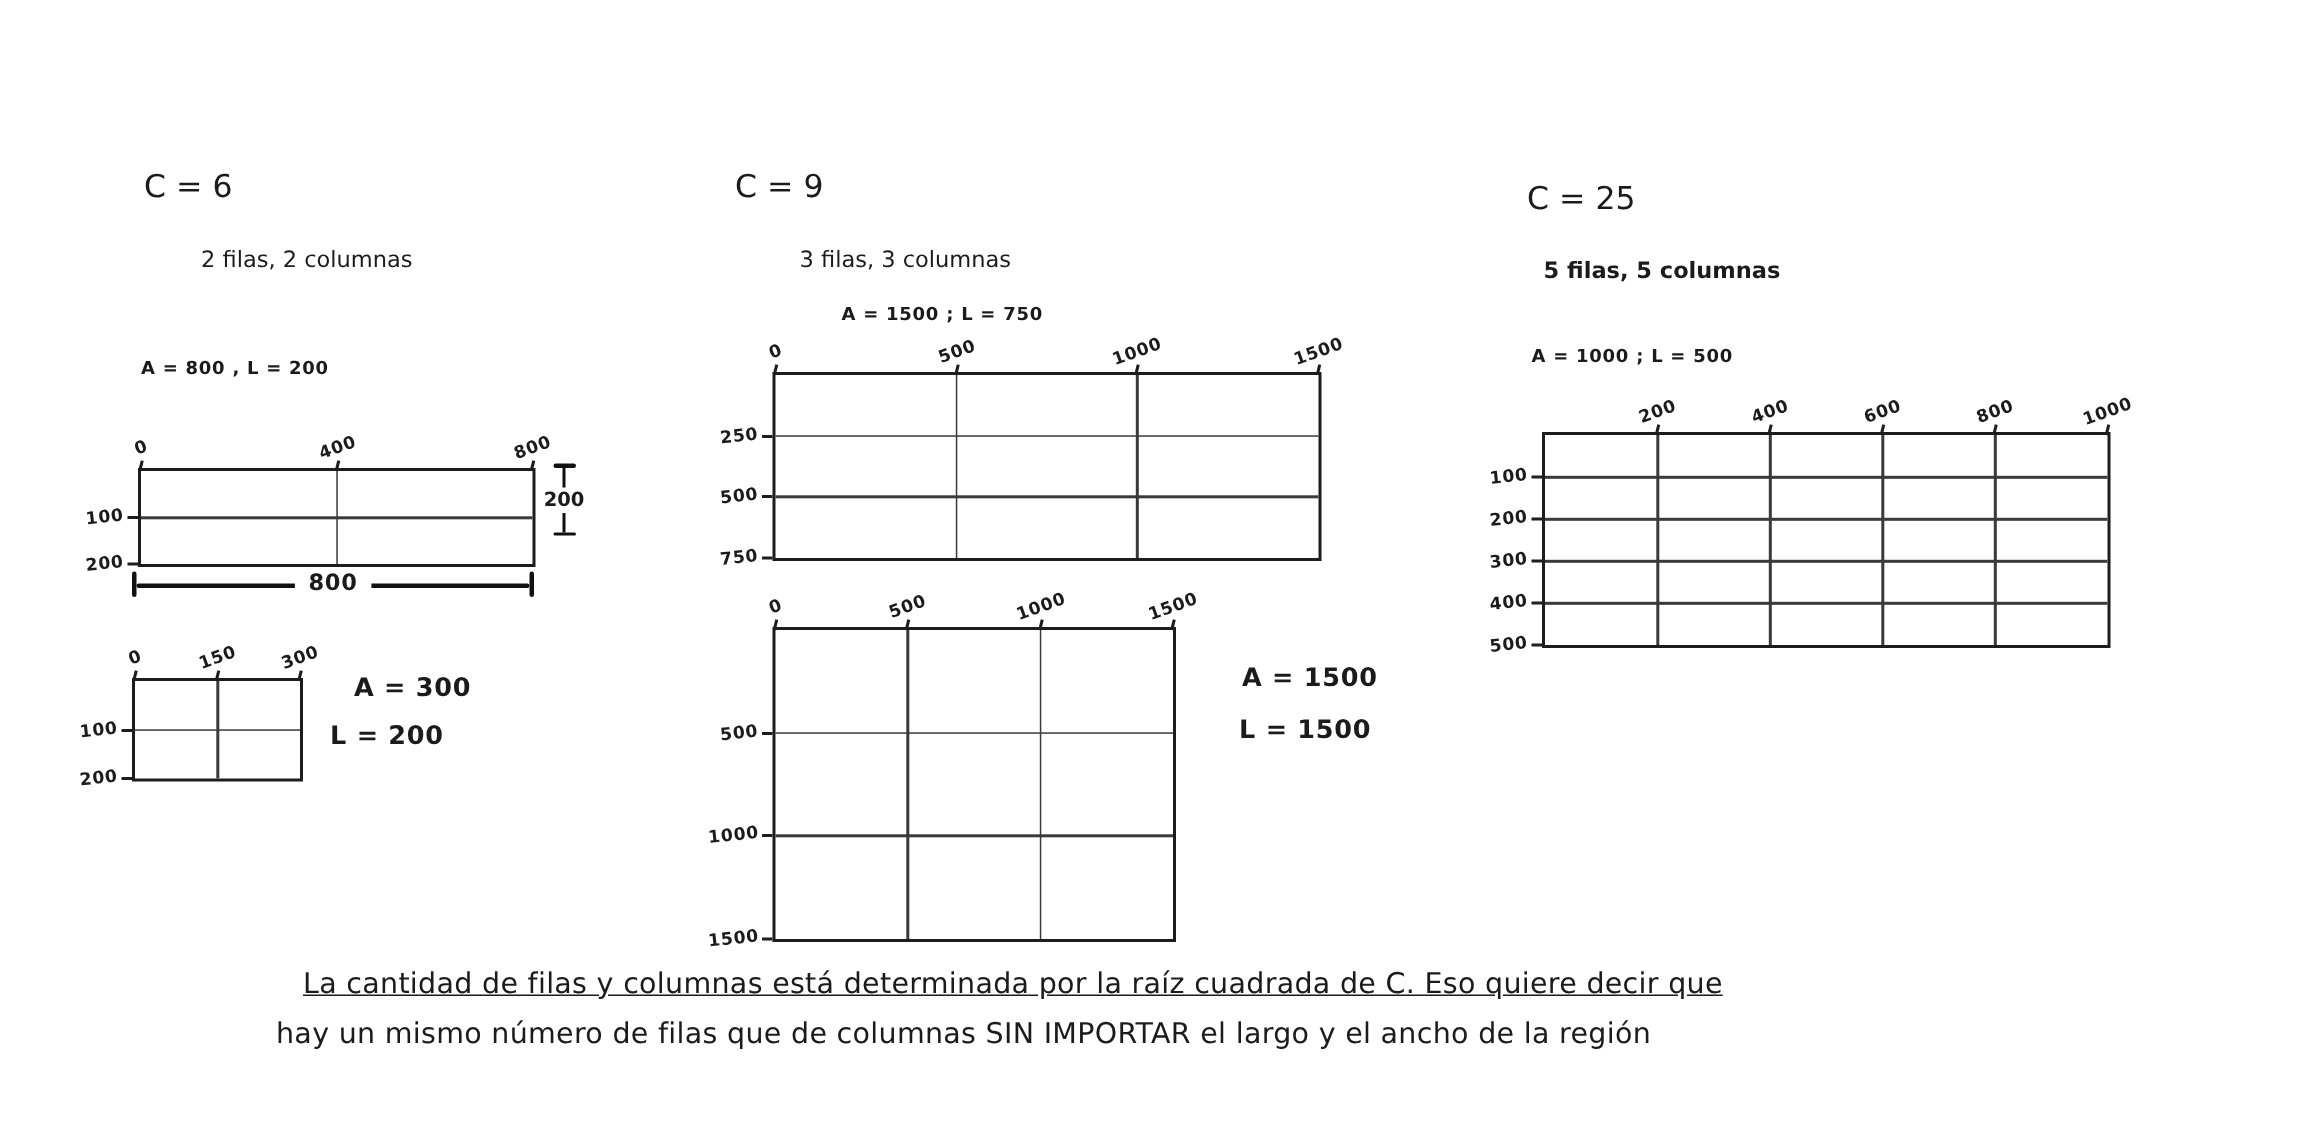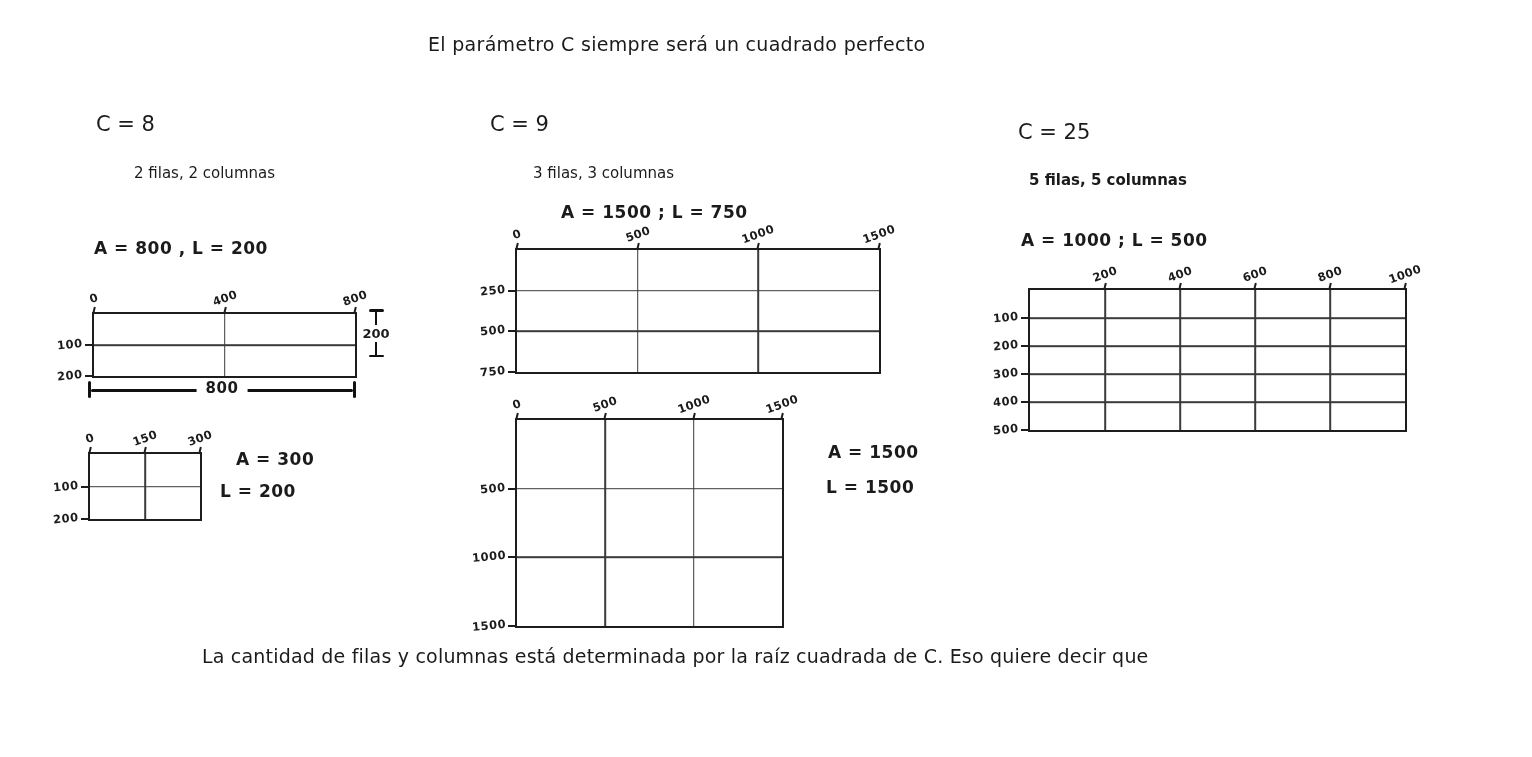--- a/index.html
+++ b/index.html
@@ -4,21 +4,21 @@
 <style>
   html,body{margin:0;padding:0;background:#ffffff;}
   #canvas{
     position:relative;width:1532px;height:757px;background:#ffffff;
     font-family:"DejaVu Sans",sans-serif;color:#1b1b1b;overflow:hidden;
   }
   .abs{position:absolute;white-space:nowrap;}
   .title{font-size:19px;letter-spacing:.3px;}
   .c-label{font-size:21px;}
   .rc-label{font-size:15px;}
-  .params{font-size:17px;font-weight:700;letter-spacing:.5px;}
+  .params{font-size:12px;font-weight:700;letter-spacing:.5px;}
   .side-label{font-size:17px;font-weight:700;letter-spacing:.5px;}
   .footer-line{font-size:19px;letter-spacing:.2px;}
 
   
   .grid{position:absolute;border:2px solid #1d1d1d;}
   .grid .vline{position:absolute;top:0;bottom:0;width:1.6px;background:#3a3a3a;transform:translateX(-50%);}
   .grid .hline{position:absolute;left:0;right:0;height:1.6px;background:#3a3a3a;transform:translateY(-50%);}
   .grid .xtick{position:absolute;top:-9px;transform:translate(-50%,-100%) rotate(-20deg);
     font-size:11.5px;font-weight:700;letter-spacing:.5px;}
   .grid .xmark{position:absolute;top:-7px;width:2px;height:7px;background:#1d1d1d;
@@ -41,24 +41,23 @@
   .dim-h .capv.r{right:0;}
   .dim-h .line{position:absolute;top:9px;left:3px;right:3px;height:2.5px;background:#111;border-radius:2px;}
   .dim-h .lbl{position:absolute;left:50%;top:50%;transform:translate(-50%,-60%);
     background:#fff;padding:0 9px;font-size:15px;font-weight:700;letter-spacing:.5px;}
 </style>
 </head>
 <body>
 
 <div id="canvas">
 
-  <div class="abs title" style="left:428px;top:33px;">El parámetro C siempre será un cuadrado perfecto</div>
 
   <div>
-    <div class="abs c-label" style="left:96px;top:112px;">C = 8</div>
+    <div class="abs c-label" style="left:96px;top:112px;">C = 6</div>
     <div class="abs rc-label" style="left:134px;top:164px;">2 filas, 2 columnas</div>
     <div class="abs params" style="left:94px;top:238px;">A = 800 ,   L = 200</div>
 
     <div class="grid" style="left:92px;top:312px;width:261px;height:62px;">
         <div class="vline" style="left: 50%;"></div>
         <div class="hline" style="top: 50%;"></div>
         <span class="xtick" style="left: 0%;">0</span>
         <i class="xmark" style="left: 0%;"></i>
         <span class="xtick" style="left: 50%;">400</span>
         <i class="xmark" style="left: 50%;"></i>
@@ -183,15 +182,16 @@
         <i class="ymark" style="top: 40%;"></i>
         <span class="ytick" style="top: 60%;">300</span>
         <i class="ymark" style="top: 60%;"></i>
         <span class="ytick" style="top: 80%;">400</span>
         <i class="ymark" style="top: 80%;"></i>
         <span class="ytick" style="top: 100%;">500</span>
         <i class="ymark" style="top: 100%;"></i>
       </div>
   </div>
 
-  <div class="abs footer-line" style="left:202px;top:645px;">La cantidad de filas y columnas está determinada por la raíz cuadrada de C. Eso quiere decir que</div>
+  <div class="abs footer-line" style="left:202px;top:645px;text-decoration:underline;">La cantidad de filas y columnas está determinada por la raíz cuadrada de C. Eso quiere decir que</div>
+  <div class="abs footer-line" style="left:184px;top:678px;">hay un mismo número de filas que de columnas SIN IMPORTAR el largo y el ancho de la región</div>
 
 </div>
 
 </body></html>

